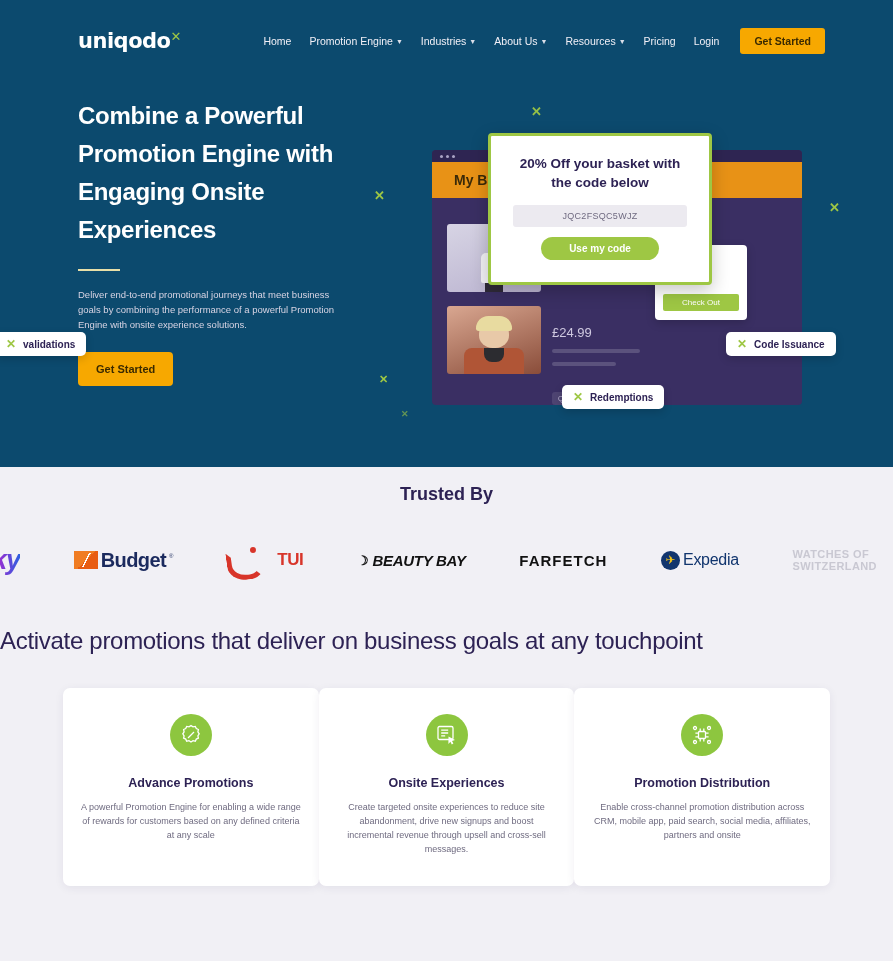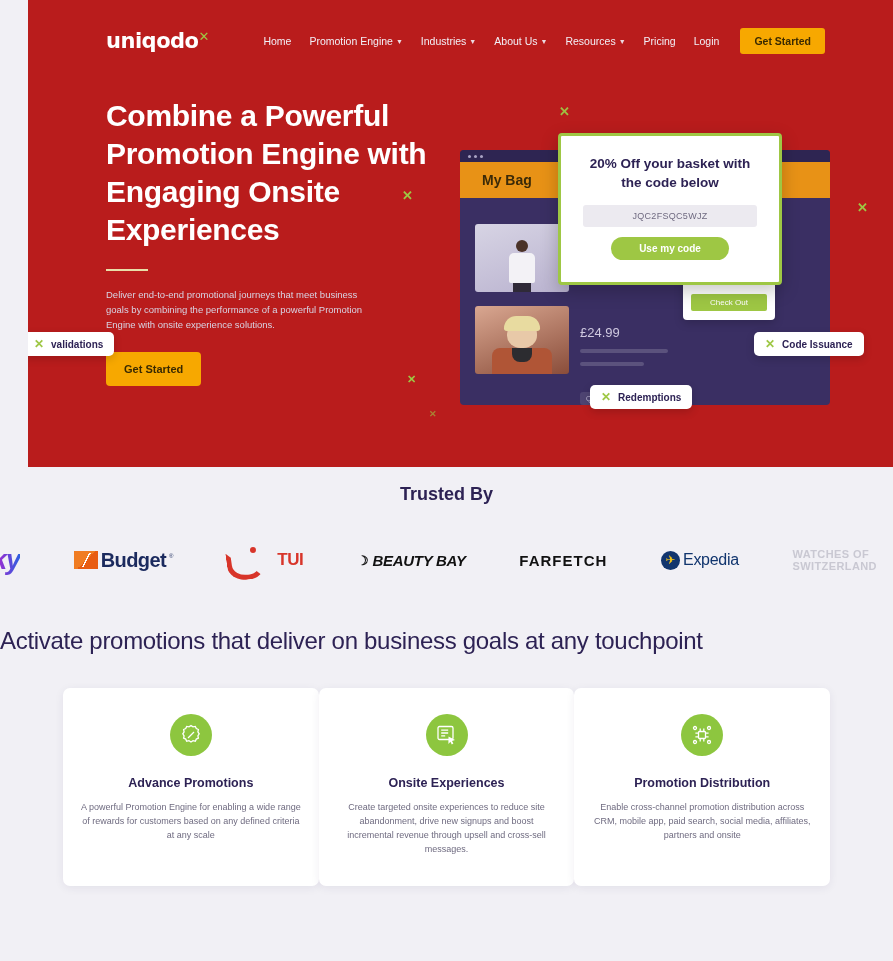--- a/index.html
+++ b/index.html
@@ -10,23 +10,22 @@
     background:#f1f0f5;
     width:893px; height:961px;
     overflow:hidden;
     position:relative;
   }
 
   
   .hero {
     position:relative;
     height:467px;
-    background:#b91c1c;
+    background:#0c4a6e;
     overflow:hidden;
-    margin-left:28px;
   }
   .nav {
     position:relative;
     height:81px;
     display:flex;
     align-items:center;
     padding:0 68px 0 78px;
     z-index:6;
   }
   .logo {
@@ -85,21 +84,21 @@
     background:rgba(255,255,255,.085);
     color:#c9d96a;
     font-size:9.5px;
     font-weight:bold;
     padding:6px 10px;
     border-radius:3px;
     margin-top:20px;
   }
   .headline {
     color:#ffffff;
-    font-size:30px;
+    font-size:24px;
     line-height:38px;
     font-weight:bold;
     margin-top:16px;
     letter-spacing:-0.3px;
     max-width:330px;
   }
   .rule {
     width:42px; height:2px;
     background:#e8dfa8;
     margin:20px 0 16px 0;
@@ -190,21 +189,21 @@
   .checkout {
     position:absolute; left:8px; right:8px; bottom:9px;
     height:17px; background:#9ec744;
     border-radius:2px;
     color:#fff; font-size:8px;
     display:flex; align-items:center; justify-content:center;
     cursor:pointer;
   }
   .modal {
     position:absolute;
-    left:530px; top:133px;
+    left:488px; top:133px;
     width:224px; height:152px;
     background:#ffffff;
     border:3px solid #9ec744;
     border-radius:4px;
     z-index:5;
     padding:18px 22px;
     text-align:center;
     box-shadow:0 6px 18px rgba(0,0,0,.22);
   }
   .modal h3 { color:#2d2254; font-size:13.5px; line-height:19px; font-weight:bold; }

